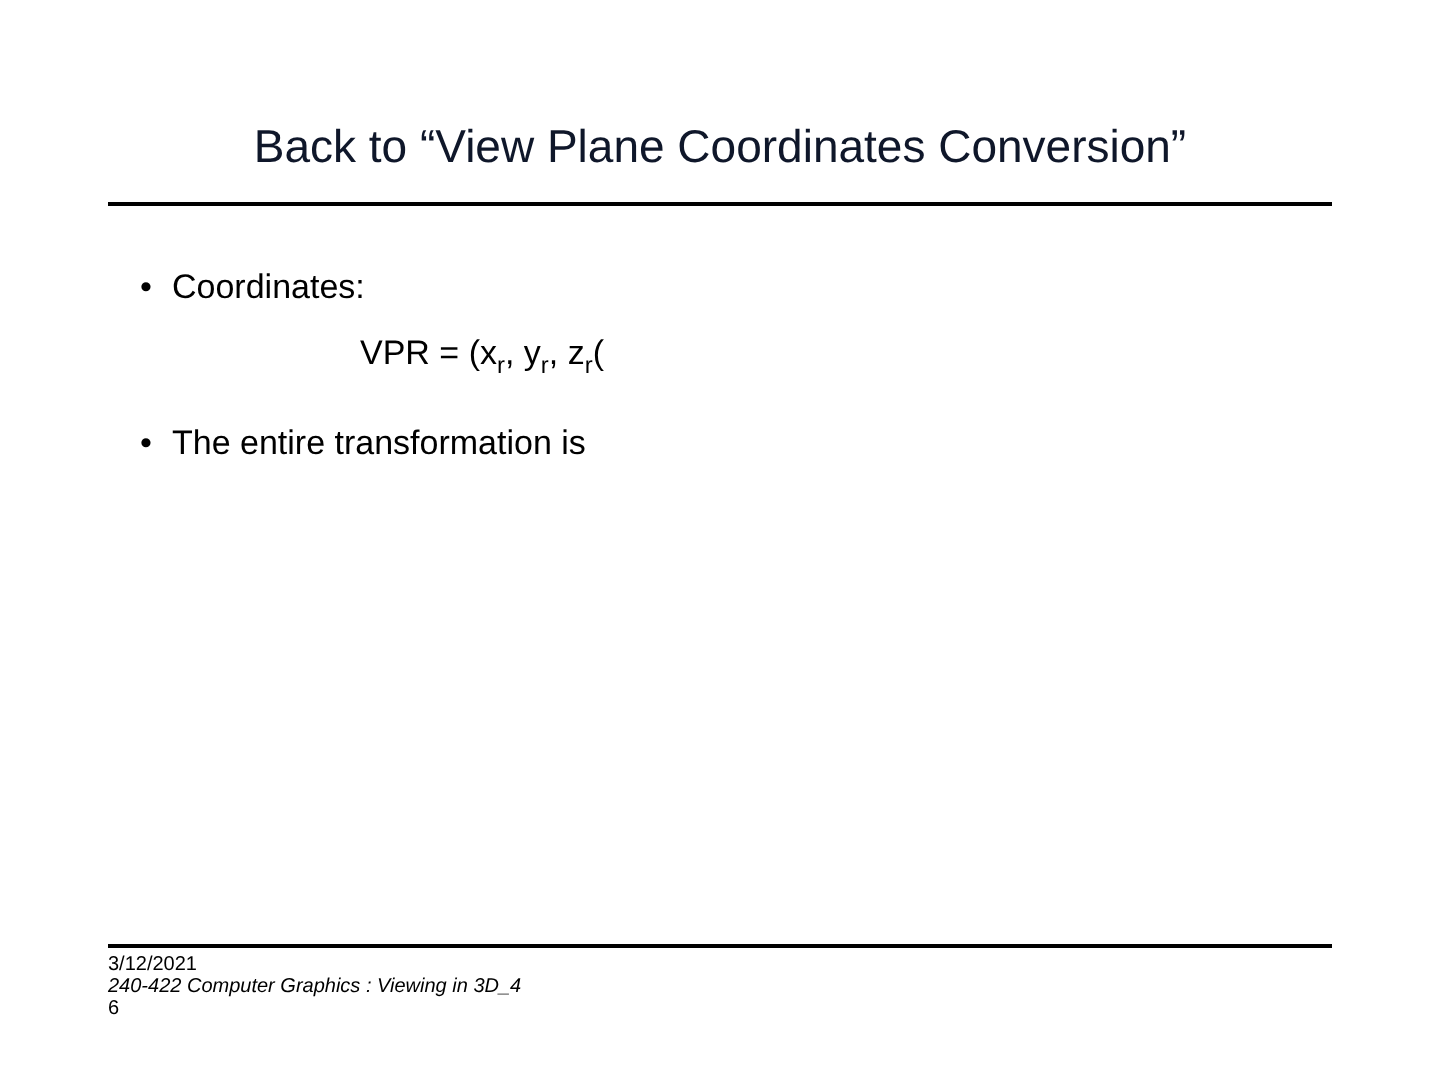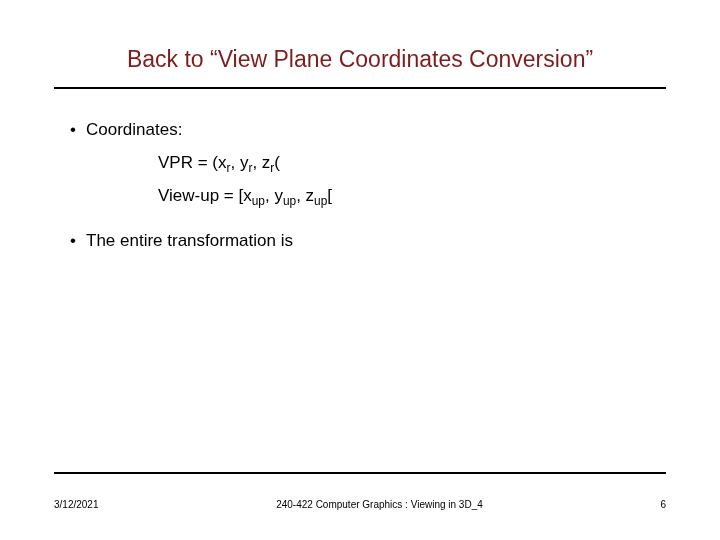--- a/index.html
+++ b/index.html
@@ -11,24 +11,24 @@
     font-family: Verdana, Tahoma, Arial, sans-serif;
     color: #000;
   }
   .slide {
     position: relative;
     width: 720px;
     height: 540px;
     box-sizing: border-box;
   }
   .title {
-    color: #7f1d1d;
+    color: #0f172a;
     font-size: 23px;
     text-align: center;
-    padding-top: 46px;
+    padding-top: 60px;
     padding-bottom: 14px;
     font-family: Verdana, Tahoma, Arial, sans-serif;
   }
   .hr-top {
     margin: 0 54px 0 54px;
     border: none;
     border-top: 2px solid #000;
   }
   .content {
     padding: 20px 70px 0 70px;
@@ -38,21 +38,21 @@
   .bullet {
     display: flex;
     margin: 10px 0 10px 0;
   }
   .dot {
     width: 16px;
     flex: 0 0 16px;
     text-align: left;
   }
   .sublist {
-    margin: 6px 0 18px 88px;
+    margin: 6px 0 18px 110px;
     font-size: 17px;
   }
   .sublist .line {
     margin: 10px 0;
   }
   .sub {
     font-size: 0.70em;
     vertical-align: sub;
     line-height: 0;
   }
@@ -67,24 +67,26 @@
   .footer {
     position: absolute;
     left: 54px;
     right: 54px;
     bottom: 30px;
     display: flex;
     justify-content: space-between;
     align-items: baseline;
     font-size: 10px;
     color: #000;
+    flex-direction: column;
   }
   .footer .center {
     flex: 1;
     text-align: center;
+    font-style: italic;
   }
 </style>
 </head>
 <body>
 
 <div class="slide">
 
   <div class="title">Back to “View Plane Coordinates Conversion”</div>
   <hr class="hr-top">
 
@@ -92,23 +94,20 @@
 
     <div class="bullet">
       <span class="dot">•</span>
       <span>Coordinates:</span>
     </div>
 
     <div class="sublist">
       <div class="line">
         <span>VPR = (x</span><span class="sub">r</span><span>, y</span><span class="sub">r</span><span>, z</span><span class="sub">r</span><span>(</span>
       </div>
-      <div class="line">
-        <span>View-up = [x</span><span class="sub">up</span><span>, y</span><span class="sub">up</span><span>, z</span><span class="sub">up</span><span>[</span>
-      </div>
     </div>
 
     <div class="bullet" style="margin-top:22px;">
       <span class="dot">•</span>
       <span>The entire transformation is</span>
     </div>
 
 
   </div>
 

